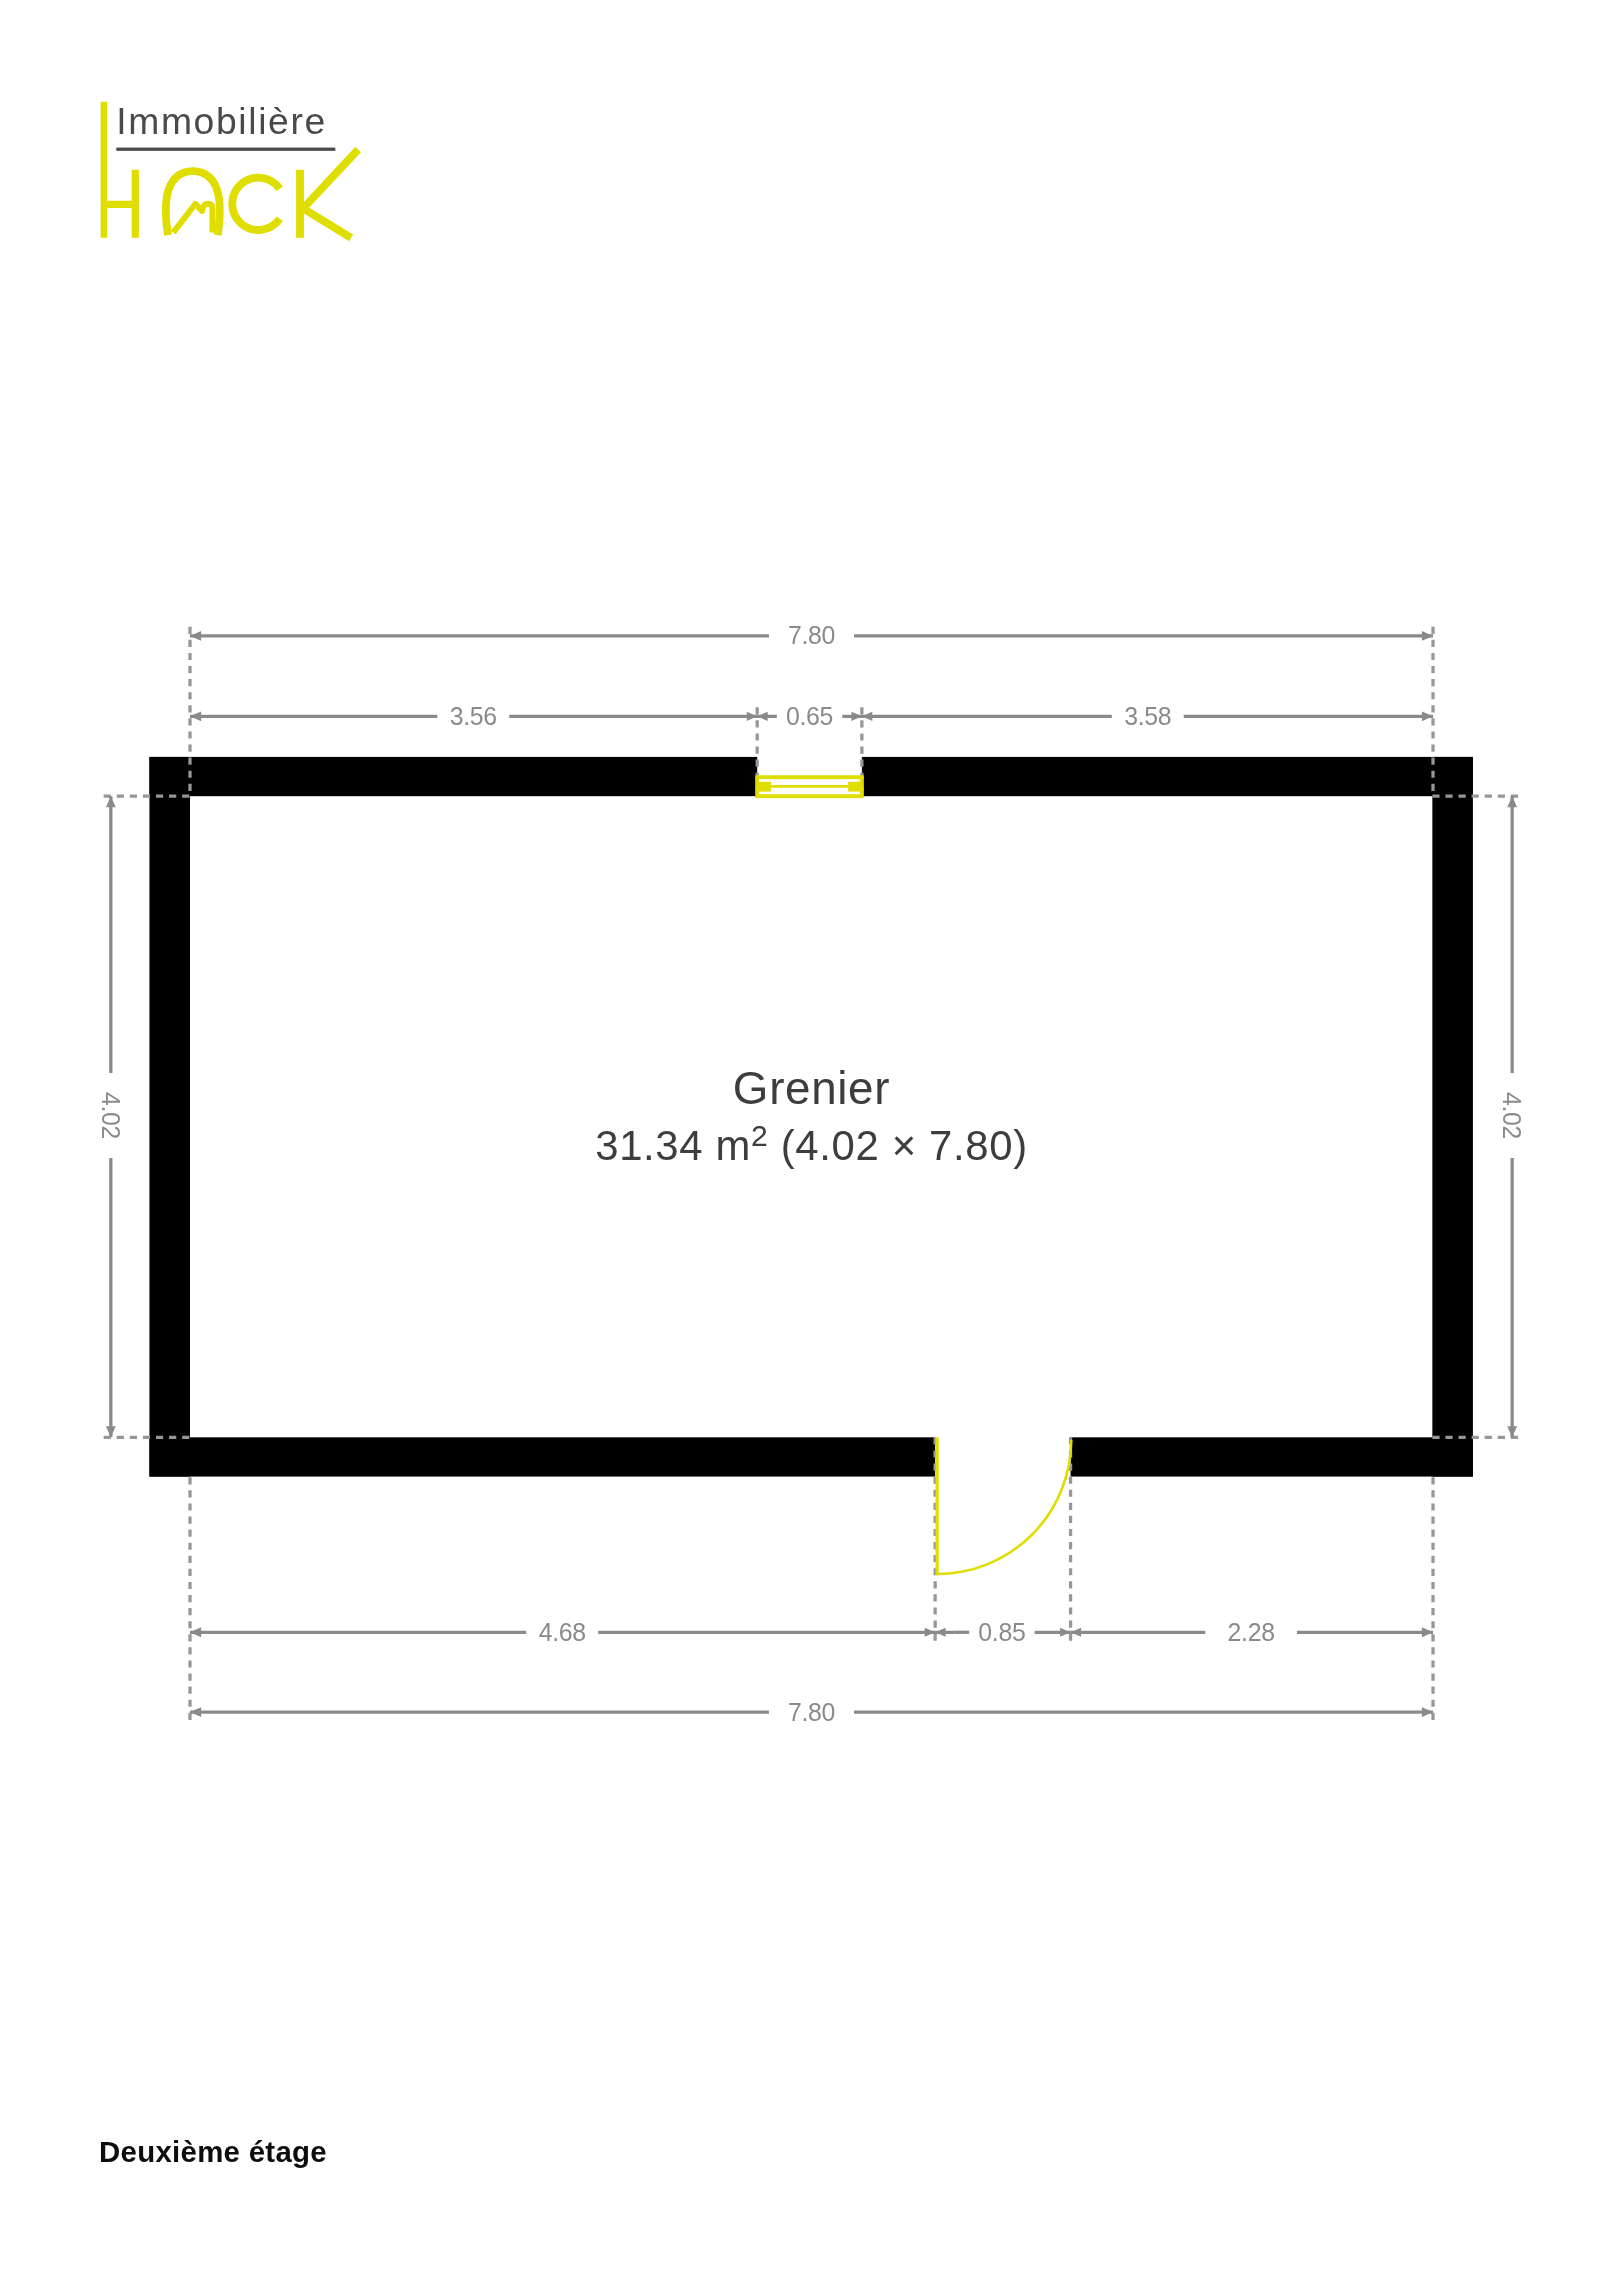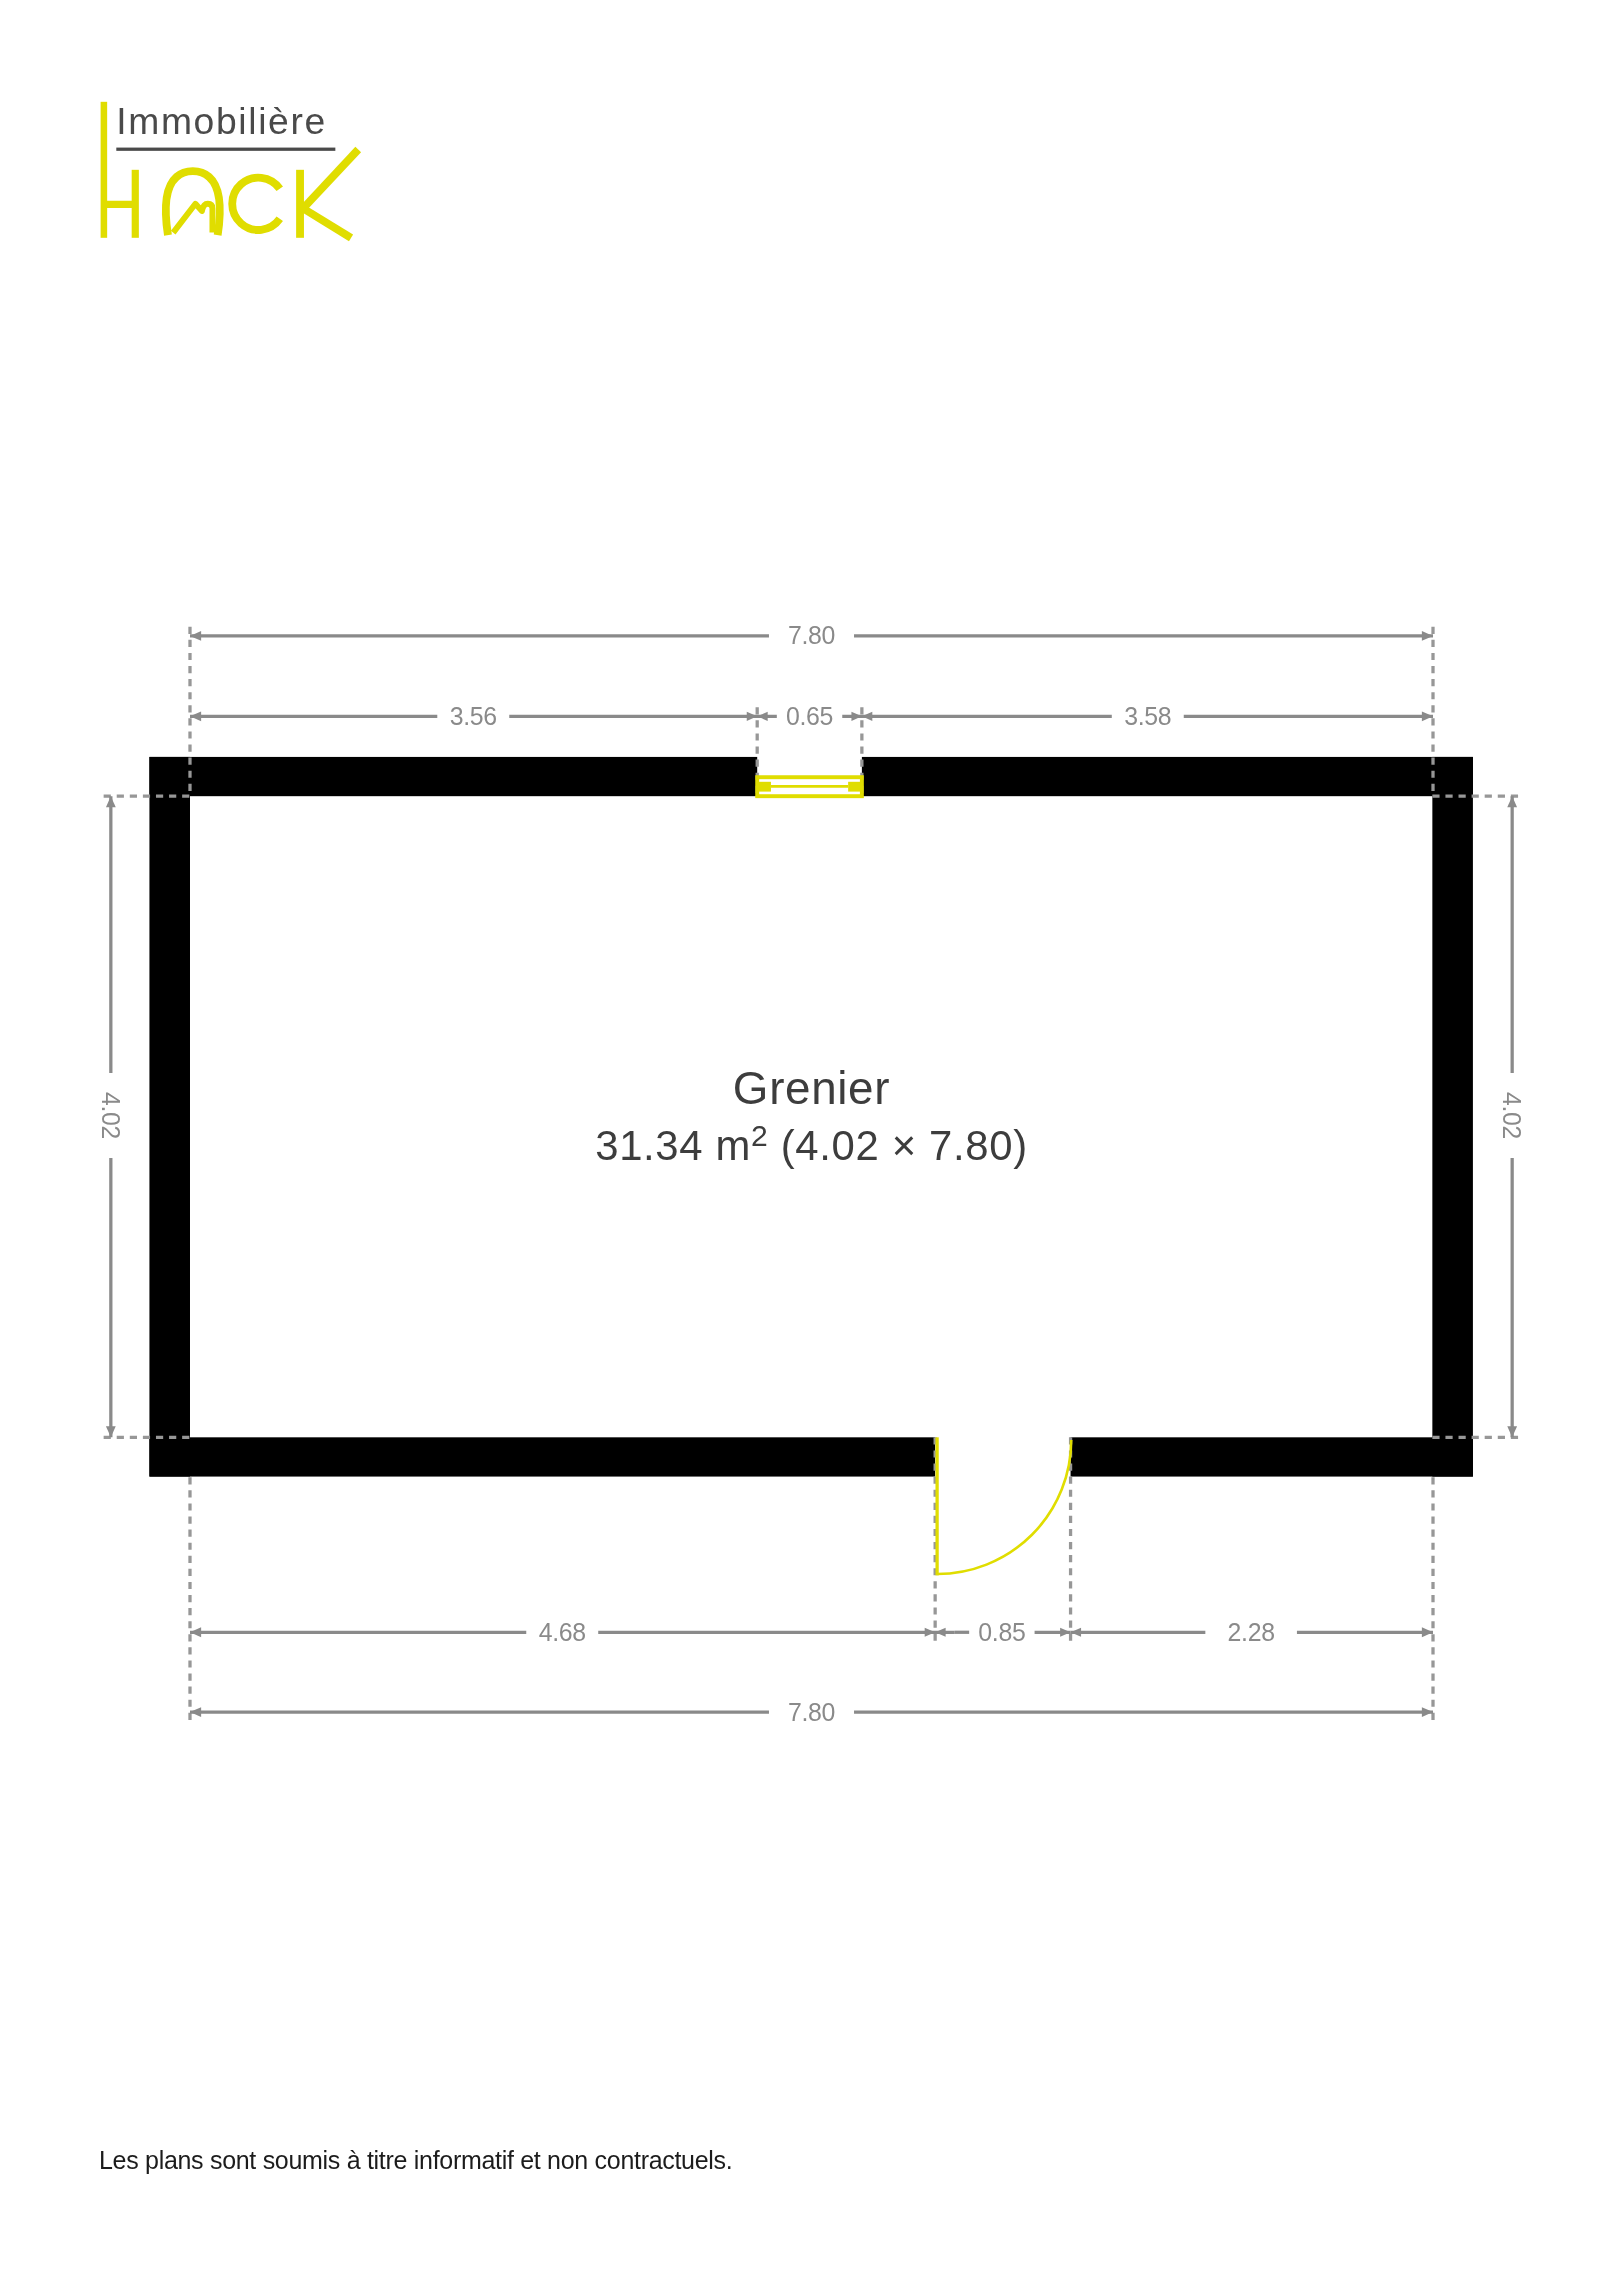--- a/index.html
+++ b/index.html
@@ -151,15 +151,15 @@
     <text class="dimtext" x="1240" y="2630" text-anchor="middle">7.80</text>
   </g>
 
   <g>
     <text class="roomname" x="1240" y="1688" text-anchor="middle">Grenier</text>
     <text class="roomarea" x="1240" y="1773" text-anchor="middle"><tspan>31.34 m</tspan><tspan dy="-22" font-size="46">2</tspan><tspan dy="22"> (4.02 × 7.80)</tspan></text>
   </g>
 </svg>
 
 <div id="footer">
-  <div class="d">Les plans sont soumis à titre informatif et non contractuels.</div>
+  <div class="t">Deuxième étage</div>
 </div>
 
 
 </body></html>

